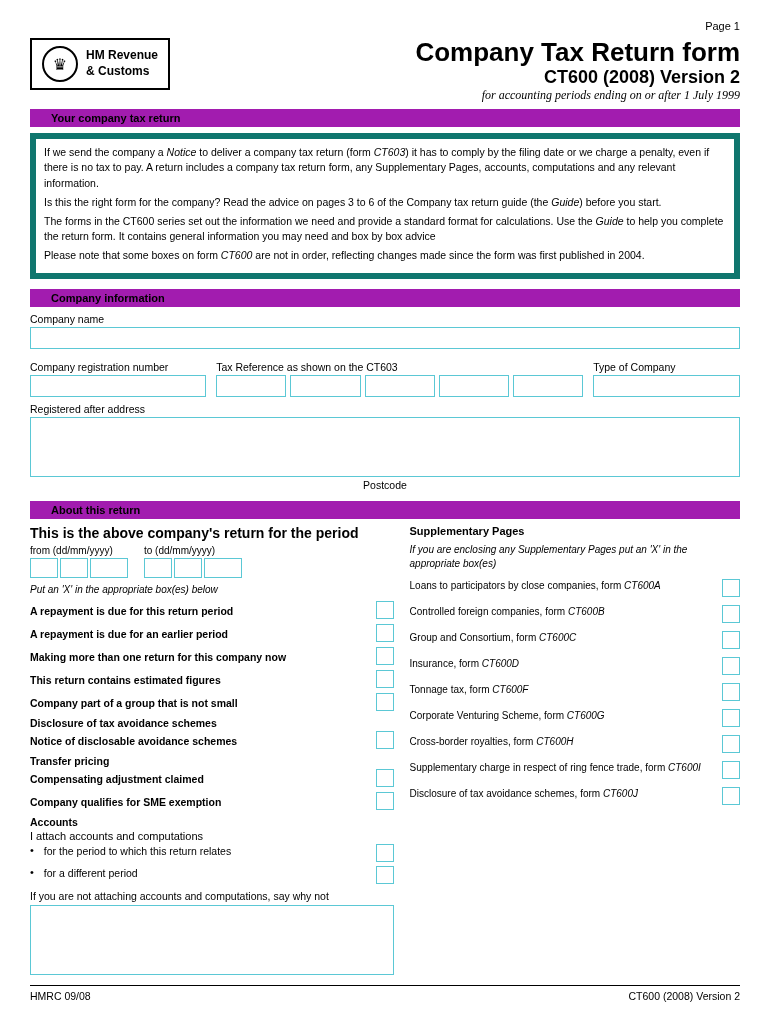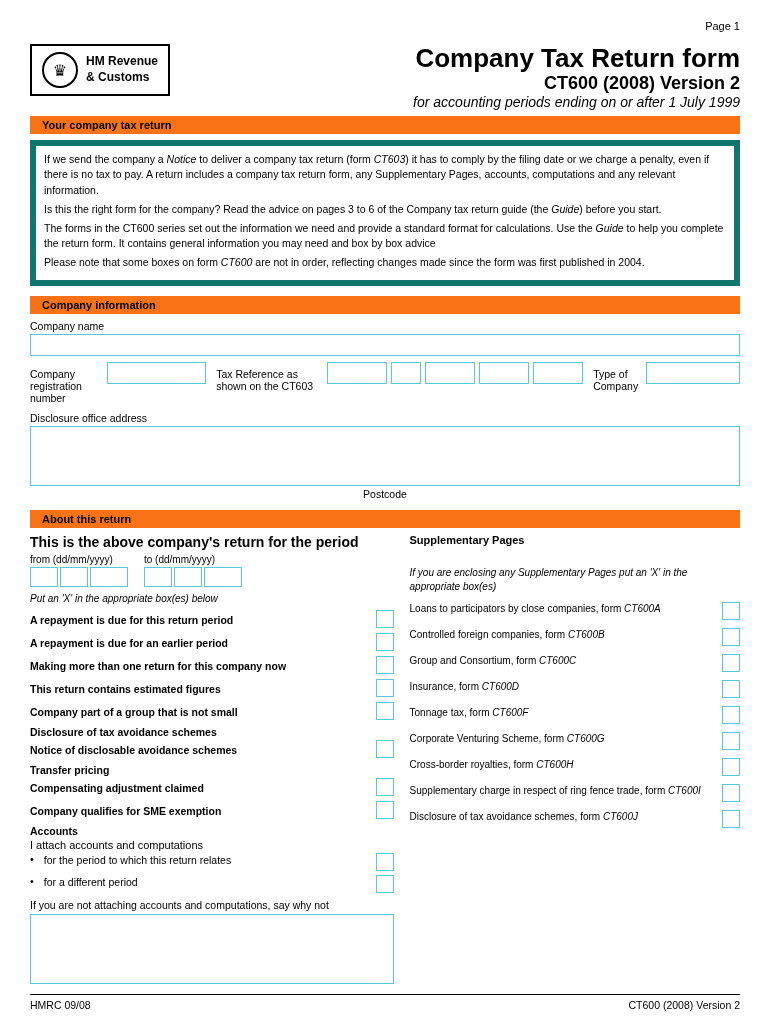--- a/index.html
+++ b/index.html
@@ -8,21 +8,21 @@
       font-size: 11px;
       background: #fff;
       color: #000;
       width: 770px;
       min-height: 1024px;
       padding: 20px 30px;
     }
     .page-number {
       text-align: right;
       font-size: 11px;
-      margin-bottom: 12px;
+      margin-bottom: 6px;
     }
     .header {
       display: flex;
       align-items: flex-start;
       margin-bottom: 6px;
     }
     .logo-box {
       display: flex;
       align-items: center;
       border: 2px solid #000;
@@ -54,28 +54,29 @@
     .title-block h1 {
       font-size: 26px;
       font-weight: bold;
       line-height: 1.1;
     }
     .title-block h2 {
       font-size: 18px;
       font-weight: bold;
     }
     .title-block p {
-      font-size: 14px;
+      font-size: 12px;
       font-style: italic;
+      font-family: Liberation Serif, serif;
     }
     .section-header {
-      background-color: #f97316;
+      background-color: #a21caf;
       color: #000;
       font-weight: bold;
-      padding: 3px 12px;
+      padding: 3px 21px;
       margin-bottom: 6px;
       font-size: 11px;
     }
     .info-box {
       border: 6px solid #0f766e;
       padding: 6px 8px;
       margin-bottom: 10px;
       font-size: 10.5px;
       line-height: 1.5;
     }
@@ -98,21 +99,21 @@
       border: 1px solid #5bc8d5;
       height: 22px;
     }
     .company-reg-row {
       display: flex;
       gap: 10px;
       margin-bottom: 4px;
     }
     .company-reg-row .field-group {
       display: flex;
-      flex-direction: row;
+      flex-direction: column;
     }
     .company-reg-row .field-group:nth-child(1) { flex: 1.2; }
     .company-reg-row .field-group:nth-child(2) { flex: 2.5; }
     .company-reg-row .field-group:nth-child(3) { flex: 1; }
     .tax-ref-inputs {
       display: flex;
       gap: 4px;
     }
     .tax-ref-inputs .input-field {
       flex: 1;
@@ -190,21 +191,21 @@
     }
     .bold-label {
       font-weight: bold;
       font-size: 10.5px;
       margin-bottom: 2px;
       margin-top: 6px;
     }
     .sup-pages-title {
       font-weight: bold;
       font-size: 11px;
-      margin-bottom: 20px;
+      margin-bottom: 6px;
     }
     .sup-pages-subtitle {
       font-style: italic;
       font-size: 10px;
       margin-bottom: 8px;
       line-height: 1.4;
     }
     .sup-row {
       display: flex;
       align-items: flex-start;
@@ -295,21 +296,21 @@
         <input type="text" class="input-field" style="width: 50px; border: 1px solid rgb(91, 200, 213); height: 22px;">
         <input type="text" class="input-field" style="width: 50px; border: 1px solid rgb(91, 200, 213); height: 22px;">
       </div>
     </div>
     <div class="field-group">
       <div class="field-label">Type of Company</div>
       <input type="text" class="input-field" style="width: 100%; border: 1px solid rgb(91, 200, 213); height: 22px;">
     </div>
   </div>
 
-  <div class="field-label">Disclosure office address</div>
+  <div class="field-label">Registered after address</div>
   <div class="registered-address-box" style="border:1px solid #5bc8d5; height:60px; width:100%;"></div>
   <div class="postcode-line">Postcode</div>
 </div>
 
 <div class="about-return">
   <div class="section-header">About this return</div>
 
   <div class="two-col">
 
     <div class="left-col">

